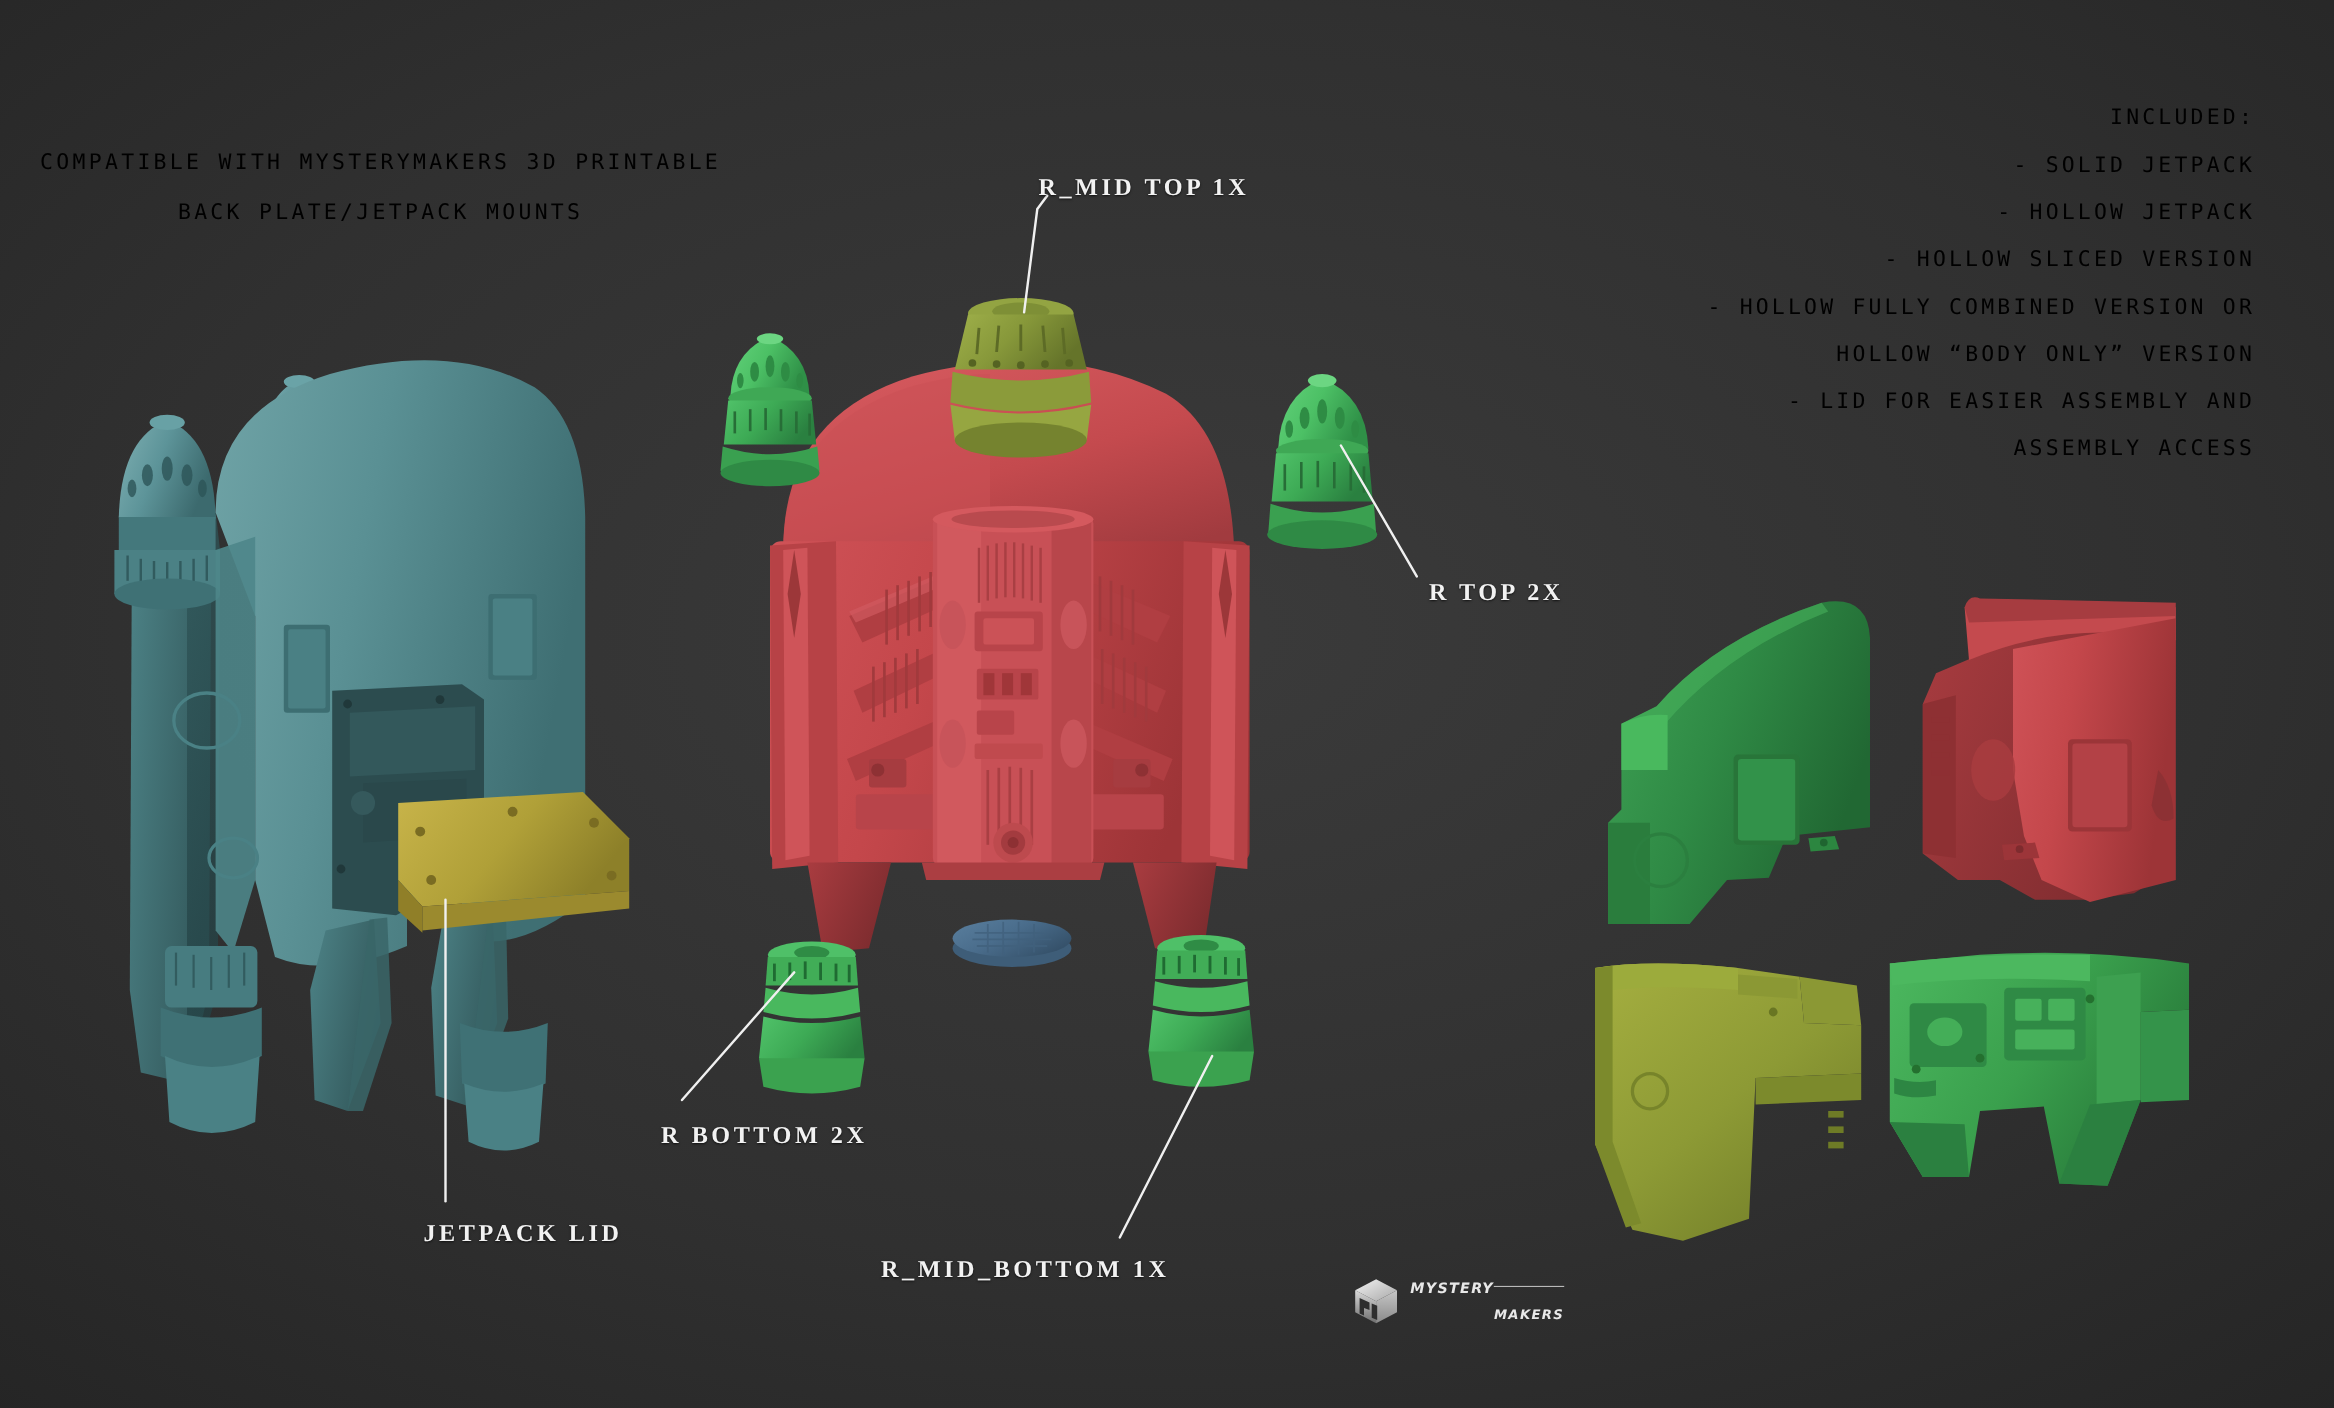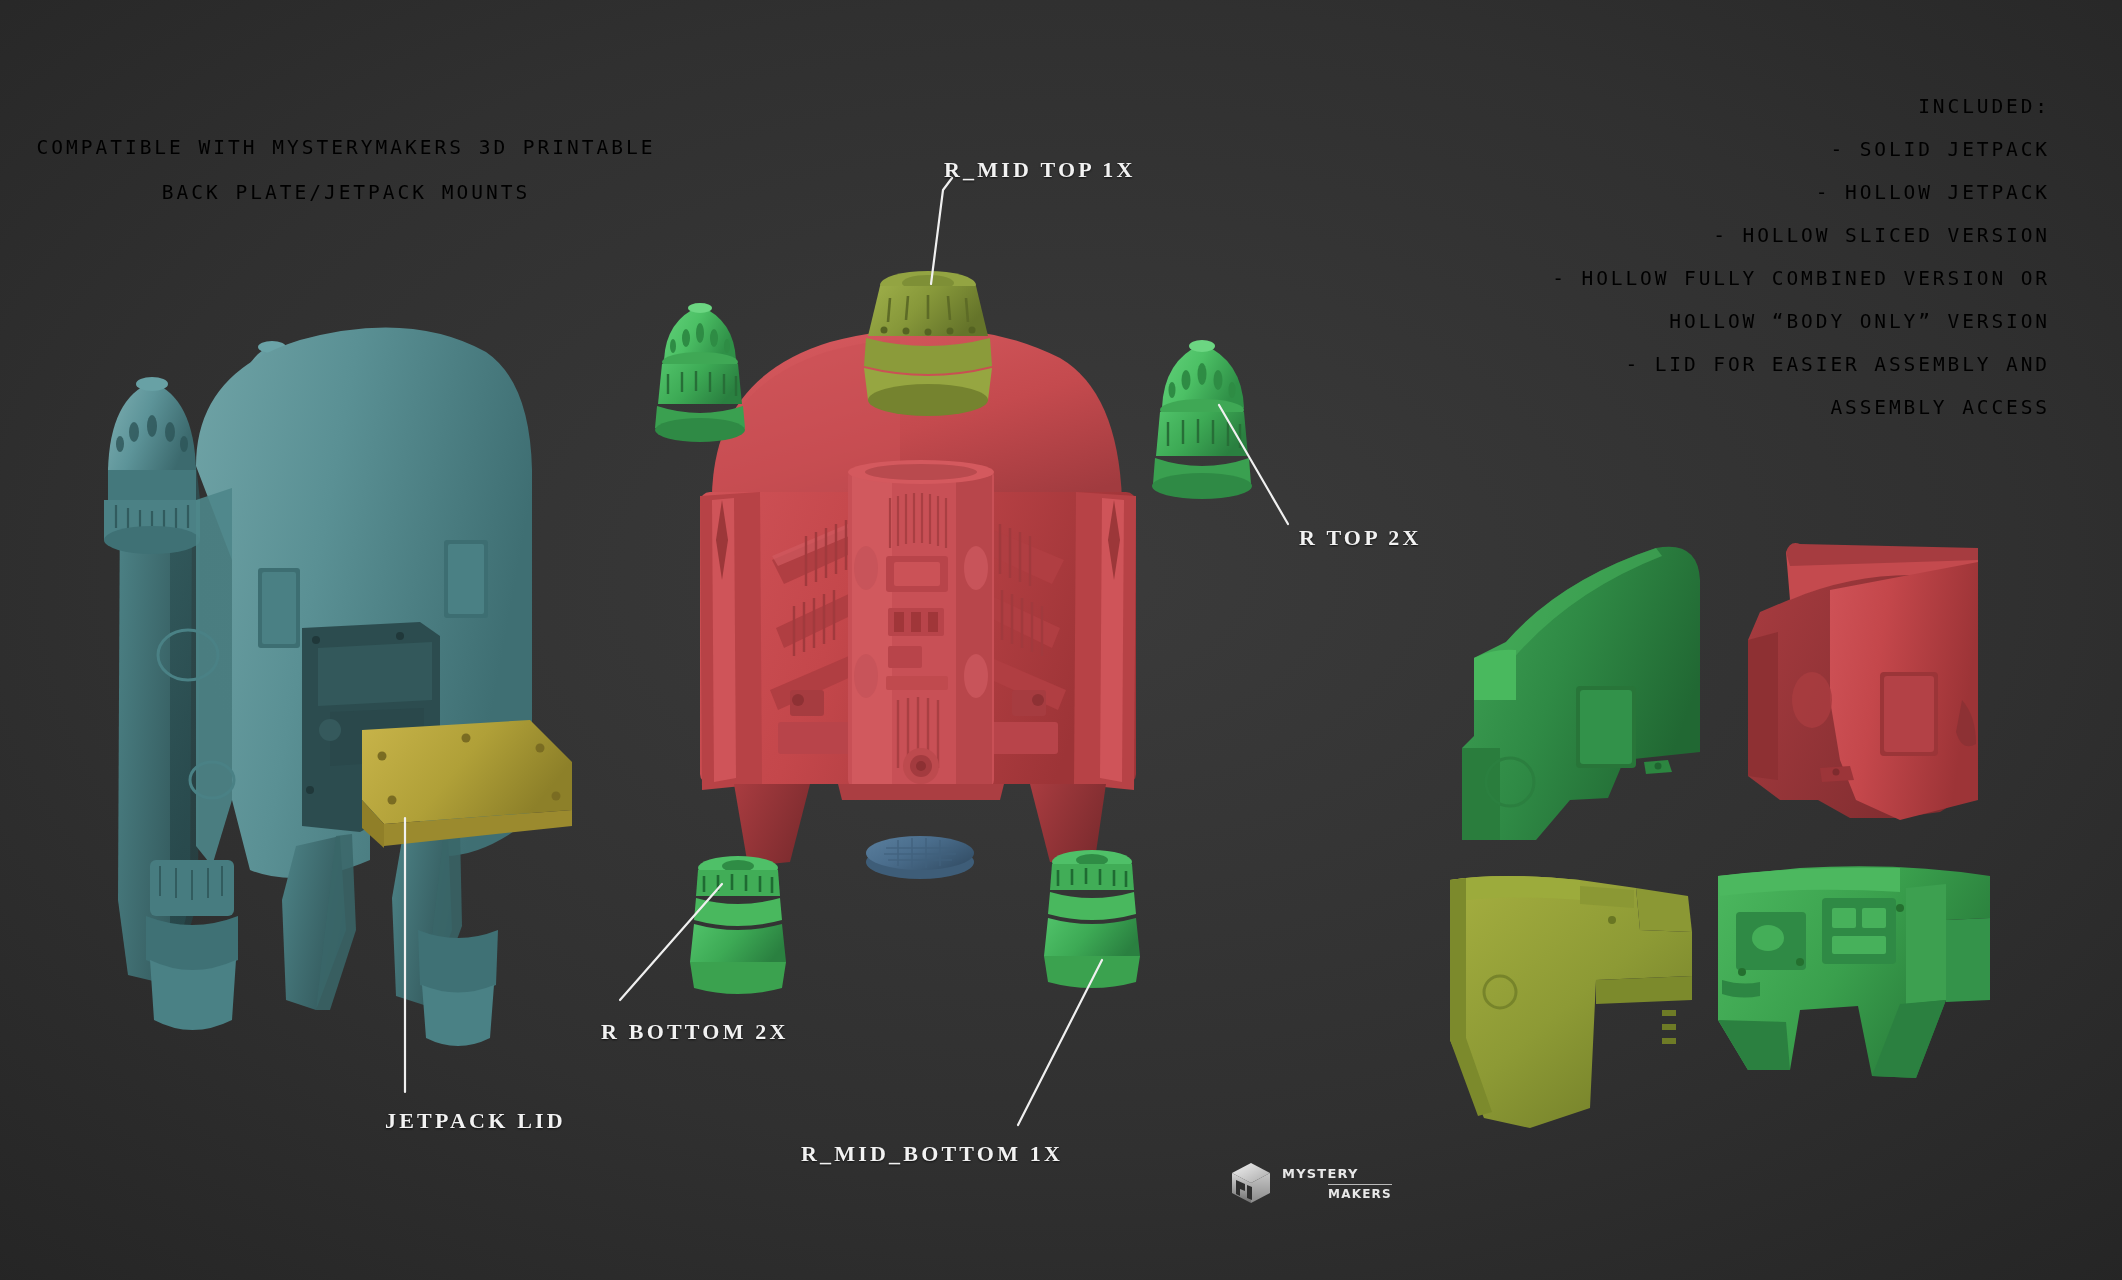--- a/index.html
+++ b/index.html
@@ -47,29 +47,30 @@
   #included .inc-line { position:static; display:block; margin-bottom:20px; }
 
   
   #logo {
     position:absolute; left:1228px; top:1155px;
     width:120px; height:56px;
     display:flex; align-items:center; gap:8px;
   }
   #logo .cube { width:46px; height:46px; position:relative; }
   #logo .wordmark {
-    display:flex; flex-direction:column; justify-content:center;
+    display:flex; flex-direction:row; justify-content:center;
     line-height:1.0;
+    font-style:italic;
   }
   #logo .wm-top, #logo .wm-bot {
     color:#e8e8e8; font-family:"DejaVu Sans", sans-serif; font-weight:700;
     letter-spacing:1.2px;
   }
   #logo .wm-top { font-size:13px; }
-  #logo .wm-bot { font-size:12px; margin-top:4px; padding-top:3px; border-top:1px solid #b9b9b9;margin-left:46px; }
+  #logo .wm-bot { font-size:12px; margin-top:4px; padding-top:19px; border-top:1px solid #b9b9b9; }
 </style>
 </head>
 <body>
 
 <div id="stage">
 
   <svg id="art" width="2122" height="1280" viewBox="0 0 2122 1280" style="position:absolute;left:0;top:0;">
     <defs>
 
       <linearGradient id="gTeal" x1="0" y1="0" x2="1" y2="0.3">

